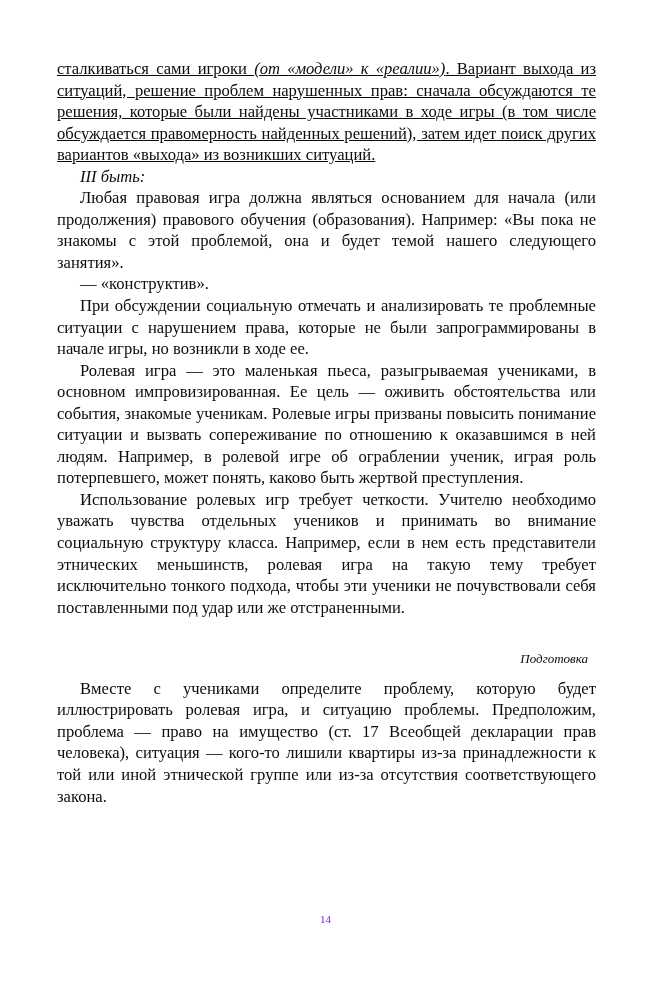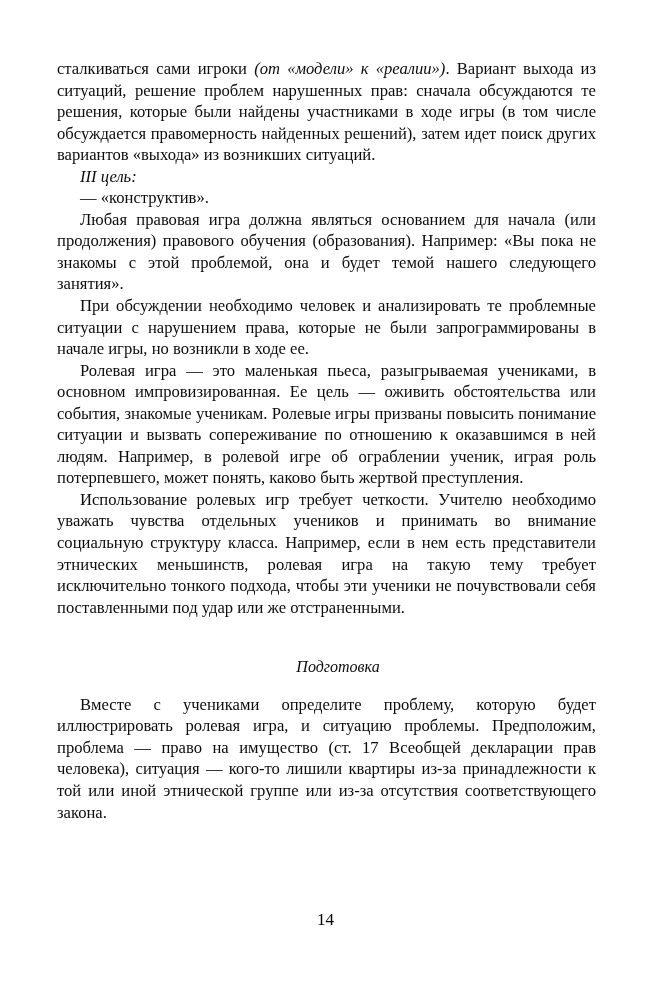--- a/index.html
+++ b/index.html
@@ -43,70 +43,71 @@
     text-align: justify;
     text-indent: 23px;
     hyphens: manual;
     -webkit-hyphens: manual;
     word-spacing: 0px;
   }
 
   
   p.para.continuation {
     text-indent: 0;
+    text-decoration: underline;
   }
 
   
   p.para {
     text-align-last: left;
   }
 
   .ital {
     font-style: italic;
   }
 
   h2.subheading {
-    margin: 16px;
+    margin: 8px;
     padding: 0;
-    font-size: 16px;
+    font-size: 13px;
     line-height: 21.55px;
     font-style: italic;
     font-weight: normal;
     text-indent: 23px;
-    text-align: center;
+    text-align: right;
   }
 
   .gap-before-heading {
     height: 22px;
   }
 
   .folio {
     position: absolute;
     left: 0;
     top: 909px;
     width: 651px;
     text-align: center;
-    font-size: 17px;
+    font-size: 11px;
     line-height: 21.55px;
     font-family: "Liberation Serif", "DejaVu Serif", serif;
-    color: #000000;
+    color: #6d28d9;
   }
 </style>
 </head>
 <body>
 
 <div class="page">
 
   <div class="text-column">
 
     <p class="para continuation" id="para-p1"><span>сталкиваться сами игроки </span><span class="ital">(от «модели» к «реалии»)</span><span>. Вариант выхода из ситуаций, решение проблем нарушенных прав: сначала обсуждаются те решения, которые были найдены участниками в ходе игры (в том числе обсуждается правомерность найденных решений), затем идет поиск других вариантов «выхода» из возникших ситуаций.</span></p>
-    <p class="para" id="para-p2"><span class="ital">III цель:</span></p>
+    <p class="para" id="para-p2"><span class="ital">III быть:</span></p>
+    <p class="para" id="para-p4"><span>Любая правовая игра должна являться основанием для начала (или продолжения) правового обучения (образования). Например: «Вы пока не знакомы с этой проблемой, она и будет темой нашего следующего занятия».</span></p>
     <p class="para" id="para-p3"><span>— «конструктив».</span></p>
-    <p class="para" id="para-p4"><span>Любая правовая игра должна являться основанием для начала (или продолжения) правового обучения (образования). Например: «Вы пока не знакомы с этой проблемой, она и будет темой нашего следующего занятия».</span></p>
-    <p class="para" id="para-p5"><span>При обсуждении необходимо человек и анализировать те проблемные ситуации с нарушением права, которые не были запрограммированы в начале игры, но возникли в ходе ее.</span></p>
+    <p class="para" id="para-p5"><span>При обсуждении социальную отмечать и анализировать те проблемные ситуации с нарушением права, которые не были запрограммированы в начале игры, но возникли в ходе ее.</span></p>
     <p class="para" id="para-p6"><span>Ролевая игра — это маленькая пьеса, разыгрываемая учениками, в основном импровизированная. Ее цель — оживить обстоятельства или события, знакомые ученикам. Ролевые игры призваны повысить понимание ситуации и вызвать сопереживание по отношению к оказавшимся в ней людям. Например, в ролевой игре об ограблении ученик, играя роль потерпевшего, может понять, каково быть жертвой преступления.</span></p>
     <p class="para" id="para-p7"><span>Использование ролевых игр требует четкости. Учителю необходимо уважать чувства отдельных учеников и принимать во внимание социальную структуру класса. Например, если в нем есть представители этнических меньшинств, ролевая игра на такую тему требует исключительно тонкого подхода, чтобы эти ученики не почувствовали себя поставленными под удар или же отстраненными.</span></p>
 
     <div class="gap-before-heading"></div>
 
     <h2 class="subheading">Подготовка</h2>
 
     <p class="para" id="para-p9"><span>Вместе с учениками определите проблему, которую будет иллюстрировать ролевая игра, и ситуацию проблемы. Предположим, проблема — право на имущество (ст. 17 Всеобщей декларации прав человека), ситуация — кого-то лишили квартиры из-за принадлежности к той или иной этнической группе или из-за отсутствия соответствующего закона.</span></p>
 
   </div>

